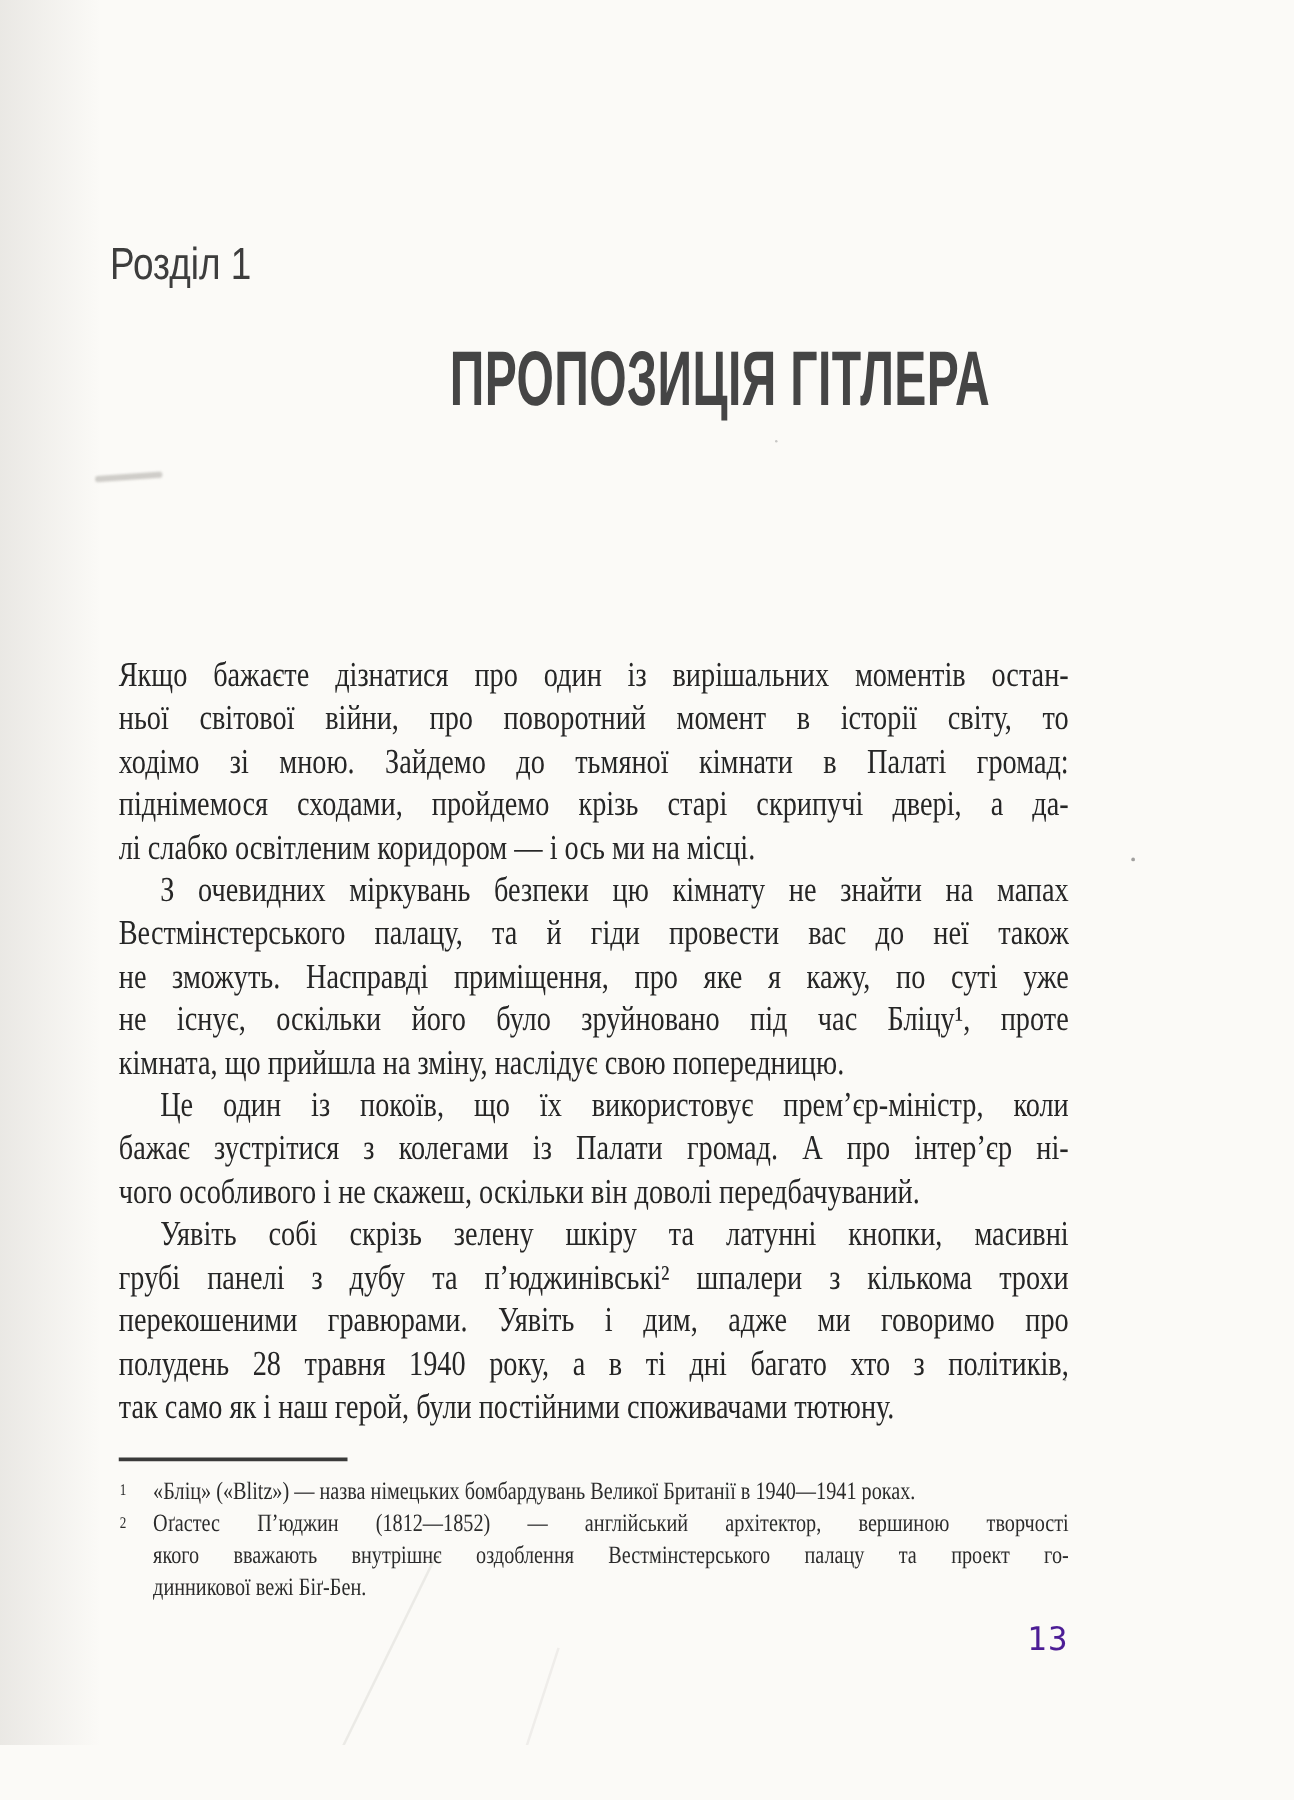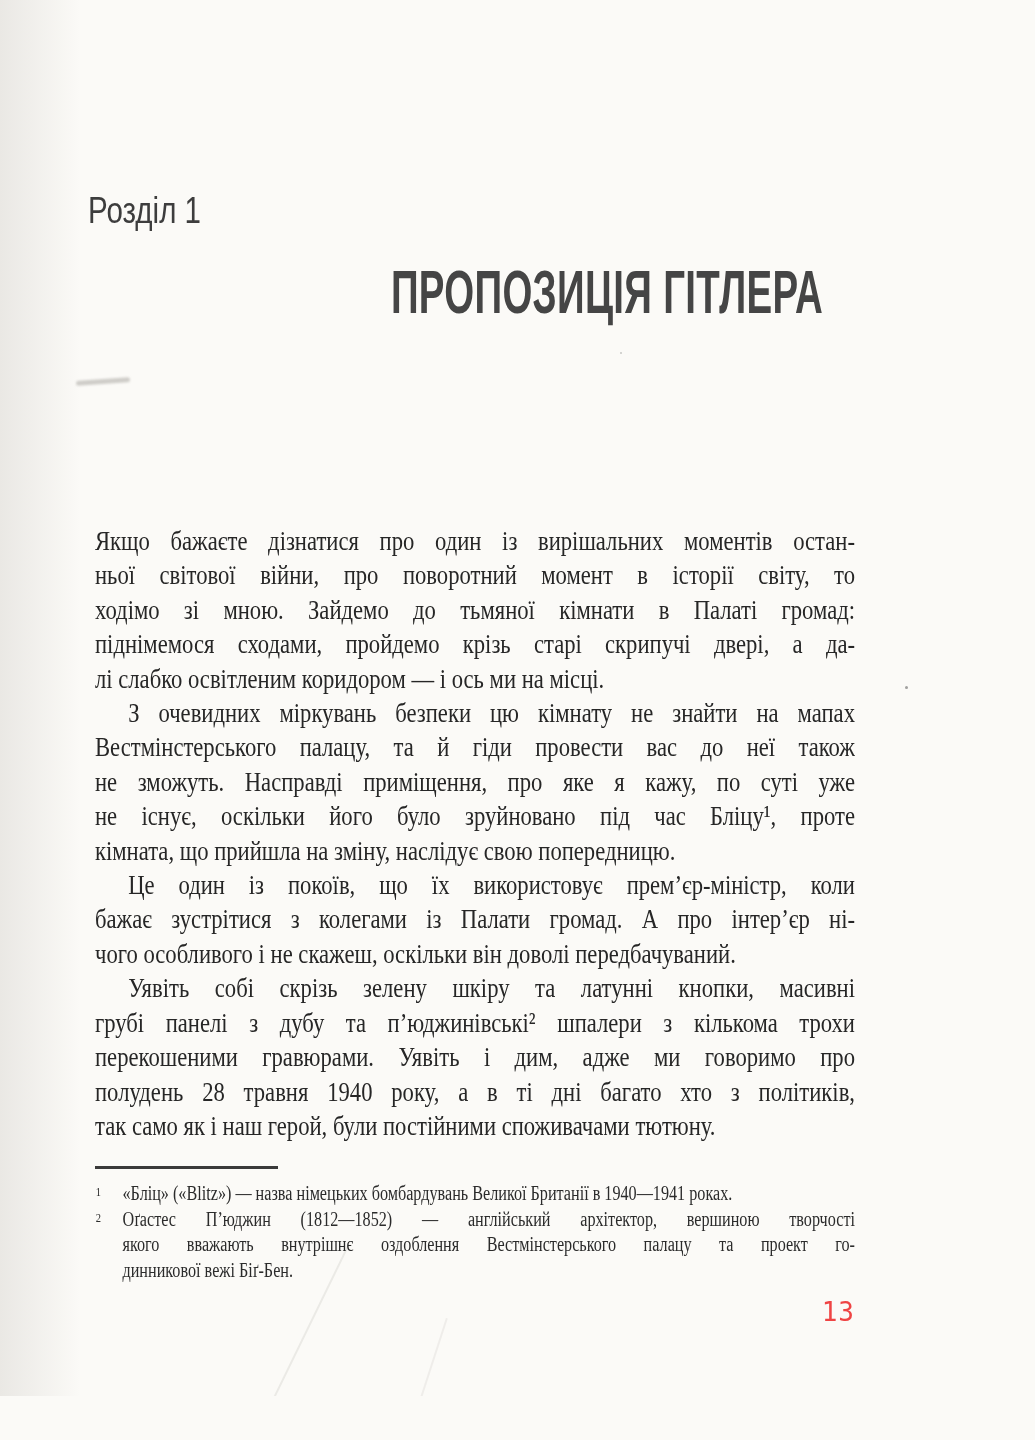--- a/index.html
+++ b/index.html
@@ -29,21 +29,21 @@
   
   .chapter {
     position: absolute; left: 88px; top: 190px;
     font-family: "Liberation Sans", sans-serif;
     font-size: 36px; color: #3d3d3d;
     transform: scaleX(0.82); transform-origin: 0 0;
     white-space: nowrap;
   }
 
   
-  .title-row { position: absolute; left: 95px; top: 256px; width: 760px; text-align: center; }
+  .title-row { position: absolute; left: 95px; top: 268px; width: 760px; text-align: left; }
   .title {
     display: inline-block;
     font-family: "Liberation Sans", sans-serif;
     font-weight: 700; font-size: 62px; color: #454545;
     transform: scaleX(0.62); transform-origin: 100% 50%;
     white-space: nowrap; letter-spacing: 0.5px;
   }
 
   
   .bodytext {
@@ -60,21 +60,21 @@
   .footnotes {
     position: absolute; left: 95px; top: 1181px; width: 940px;
     transform: scaleX(0.8085); transform-origin: 0 0;
     font-size: 20px; line-height: 25.6px; color: #2b2b2b;
   }
   .fn { position: relative; padding-left: 34px; }
   .fn-marker { position: absolute; left: 1px; top: -2px; font-size: 13px; }
 
   
   .pagenum-row { position: absolute; left: 95px; top: 1297px; width: 760px; text-align: right; }
-  .pagenum { font-family: "DejaVu Sans Mono", monospace; font-size: 26px; color: #ef4444; letter-spacing: 1px; }
+  .pagenum { font-family: "DejaVu Sans Mono", monospace; font-size: 26px; color: #4c1d95; letter-spacing: 1px; }
 </style>
 </head>
 <body>
 
 <div class="page">
 
   <div class="edge-shade"></div>
   <div class="artifact a-smudge"></div>
   <div class="artifact a-streak1"></div>
   <div class="artifact a-streak2"></div>

